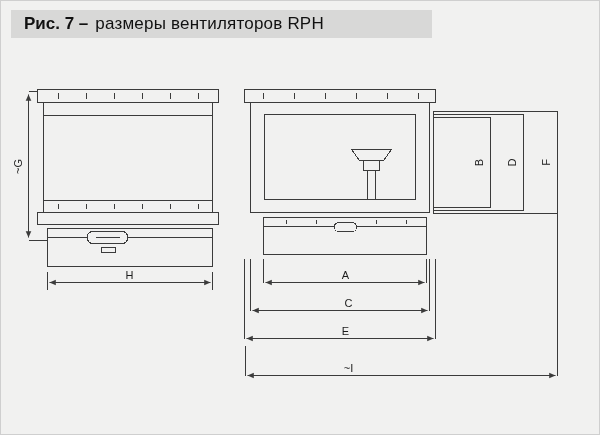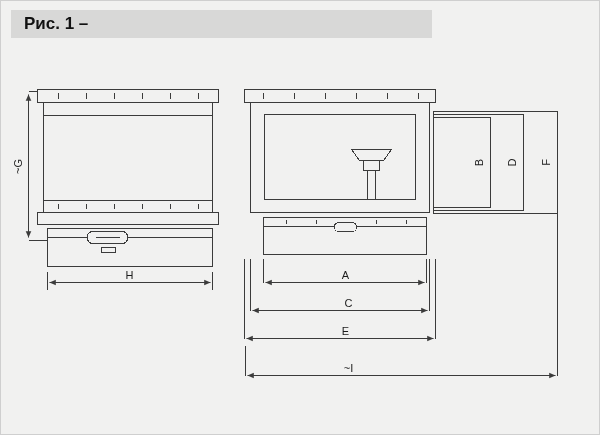--- a/index.html
+++ b/index.html
@@ -24,21 +24,22 @@
   .tick{stroke:#3b3b3b;stroke-width:1;fill:none;shape-rendering:crispEdges}
   .dim{stroke:#3b3b3b;stroke-width:1;fill:none}
   text.dimlbl{font-family:"Liberation Sans",sans-serif;font-size:11px;fill:#1c1c1c}
 </style>
 </head>
 <body>
 
 <div class="page">
 
   <div class="title-band">
-    <span class="fig-label">Рис. 1 –</span>
+    <span class="fig-label">Рис. 7 –</span>
+    <span class="fig-title">размеры вентиляторов RPH</span>
   </div>
 
   <svg class="drawing" viewBox="0 0 600 435">
     <defs>
       <marker id="arrow" viewBox="0 0 10 10" refX="9" refY="5" markerWidth="7" markerHeight="7" orient="auto-start-reverse">
         <path d="M0,1 L9,5 L0,9 Z" fill="#3b3b3b"></path>
       </marker>
     </defs>
 
     <g transform="translate(0.5,0.5)">

